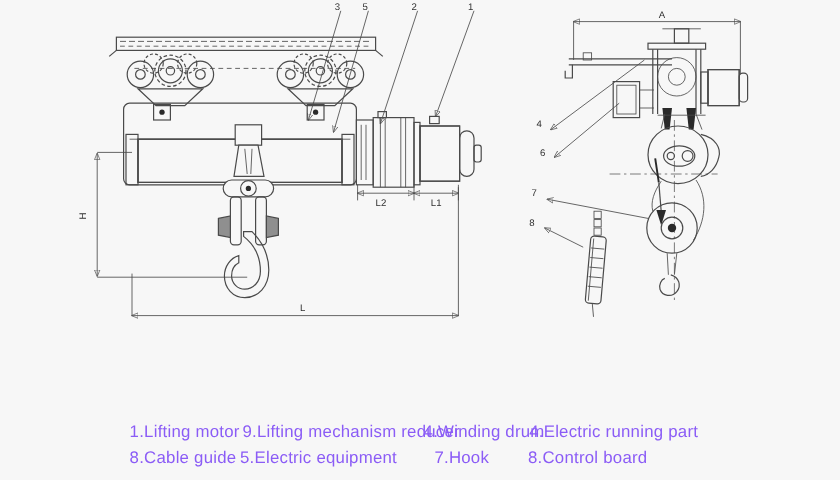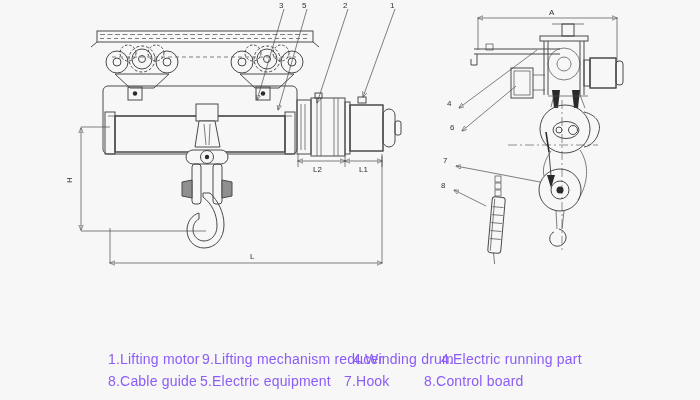--- a/index.html
+++ b/index.html
@@ -275,17 +275,17 @@
   </g>
 </svg>
 
   <div>
     <span class="legend-item" style="left:108px;top:351px">1.Lifting motor</span>
     <span class="legend-item" style="left:202px;top:351px">9.Lifting mechanism reducer</span>
     <span class="legend-item" style="left:353px;top:351px">4.Winding drum</span>
     <span class="legend-item" style="left:441px;top:351px">4.Electric running part</span>
     <span class="legend-item" style="left:108px;top:373px">8.Cable guide</span>
     <span class="legend-item" style="left:200px;top:373px">5.Electric equipment</span>
-    <span class="legend-item" style="left:344px;top:373px">7.Hook</span>
-    <span class="legend-item" style="left:424px;top:373px">8.Control board</span>
+    <span class="legend-item" style="left:362px;top:373px">7.Hook</span>
+    <span class="legend-item" style="left:440px;top:373px">8.Control board</span>
   </div>
 
 </div>
 
 </body></html>

